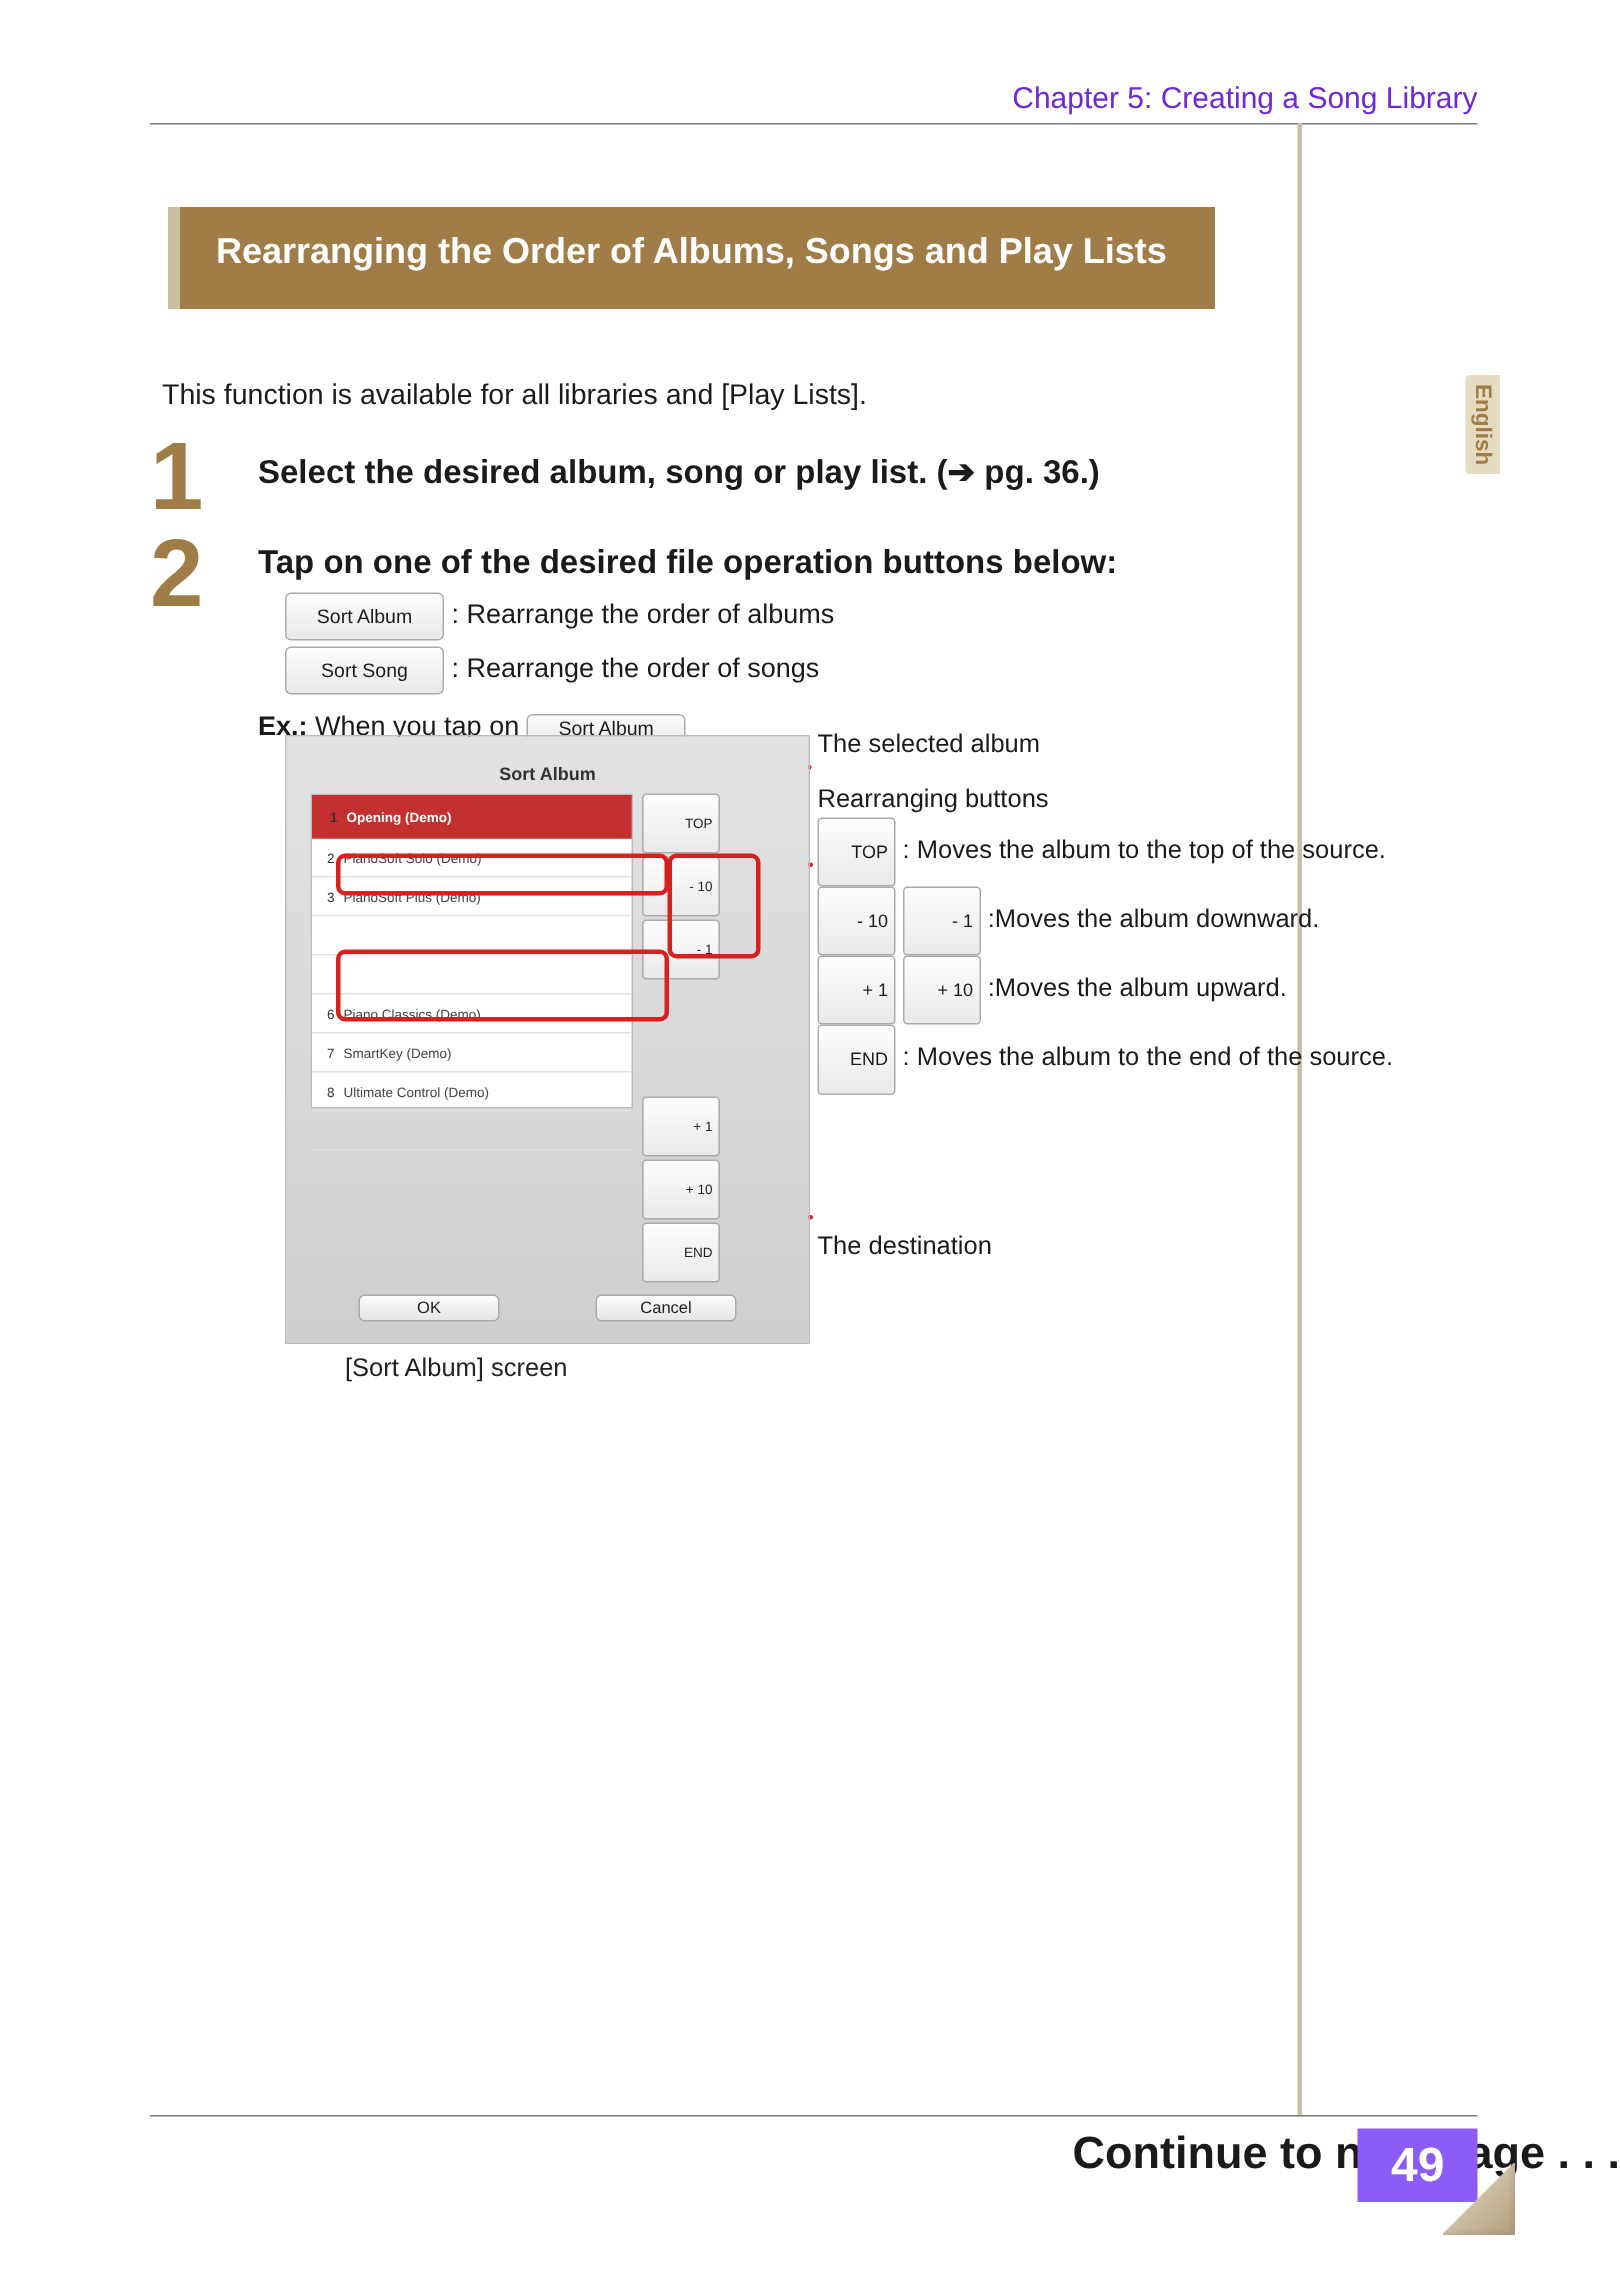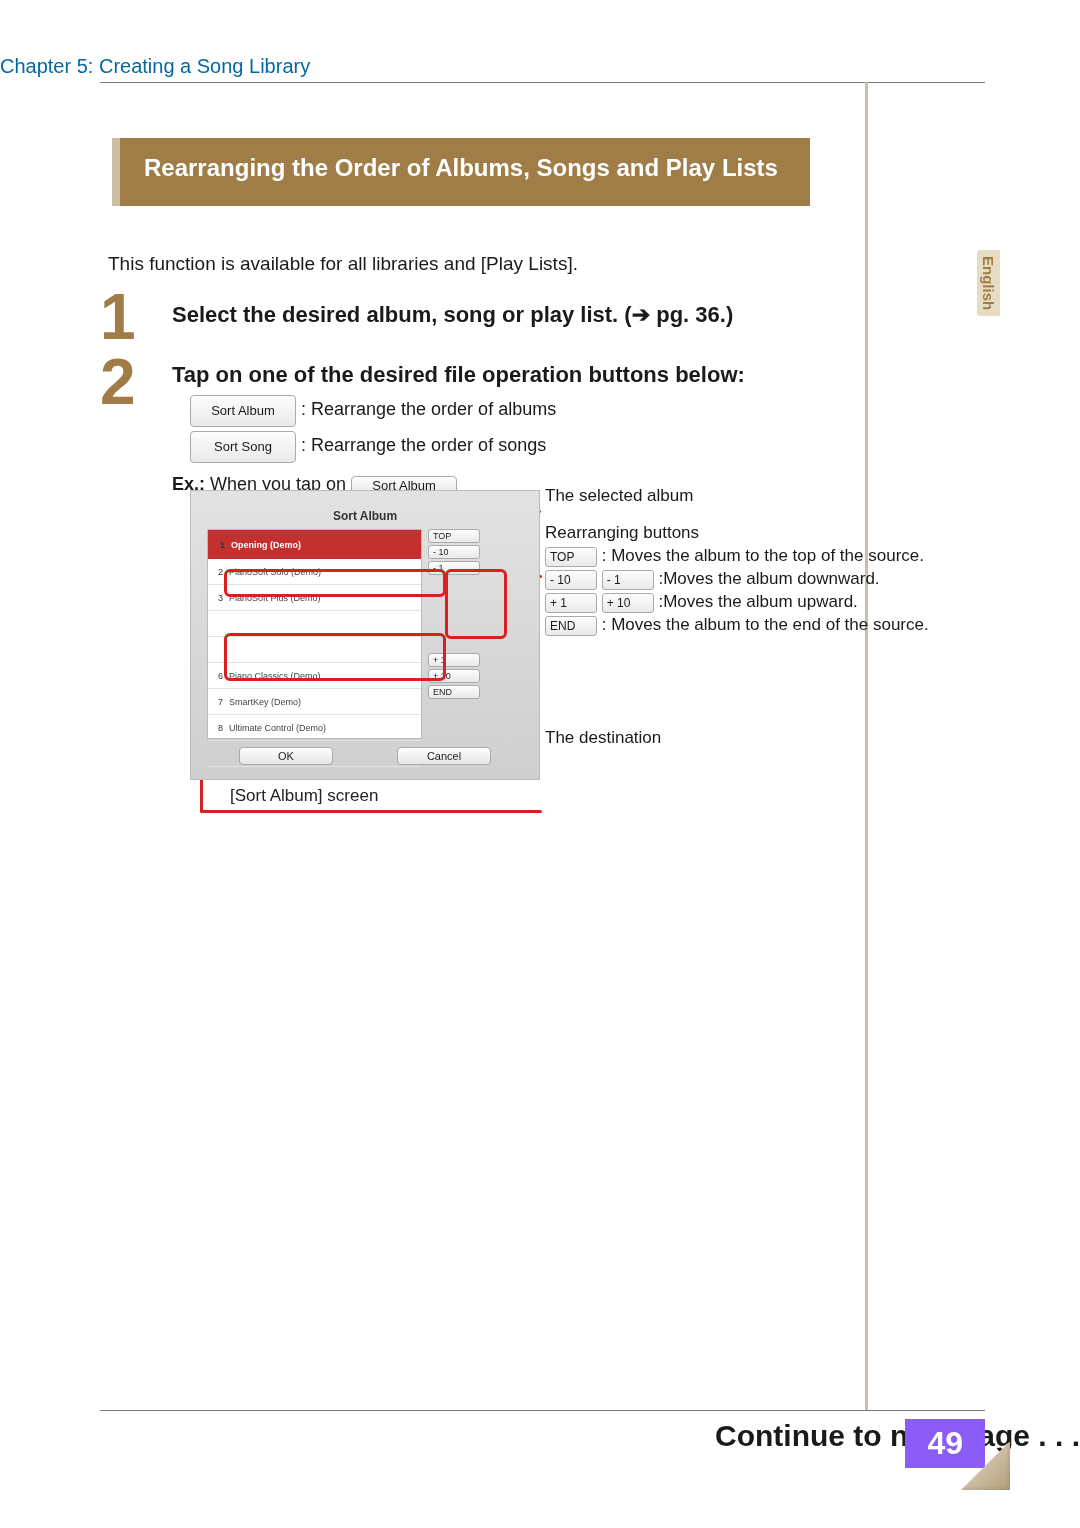--- a/index.html
+++ b/index.html
@@ -1,18 +1,18 @@
 <!DOCTYPE html>
 <html><head>
 <meta charset="utf-8">
 <style>
   html,body{margin:0;padding:0;background:#fff;font-family:"Helvetica Neue",Arial,sans-serif;color:#1a1a1a}
   .page{width:1080px;height:1528px;position:relative;background:#fff;box-sizing:border-box}
   
-  .chapter{position:absolute;top:55px;left:0;right:95px;font-size:20px;color:#0369a1}
+  .chapter{position:absolute;top:55px;left:0;right:95px;text-align:right;font-size:20px;color:#6d28d9}
   .hr-top{position:absolute;top:82px;left:100px;right:95px;border-top:1px solid #7a7a7a}
   
   .title-block{position:absolute;top:138px;left:120px;right:270px;background:#a07d46;color:#fff;font-weight:700;font-size:24px;line-height:1.35;padding:14px 18px 22px 24px;box-sizing:border-box}
   .title-block::before{content:"";position:absolute;left:-8px;top:0;bottom:0;width:8px;background:#cabda1}
   
   .intro{position:absolute;top:253px;left:108px;font-size:19px}
   
   .lang-tab{position:absolute;top:250px;right:80px;writing-mode:vertical-rl;font-weight:700;font-size:15px;color:#a07d46;background:#e6dcc4;padding:6px 3px;border-radius:3px 0 0 3px}
   
   .step-num{position:absolute;left:100px;font-family:"Arial Black",Arial,sans-serif;font-weight:900;color:#a07d46;font-size:64px;line-height:1}
@@ -28,21 +28,21 @@
   
   .shot-wrap{position:absolute;left:190px;top:490px;width:350px}
   .shot{border:1px solid #bbb;background:linear-gradient(#e2e2e2,#cfcfcf);padding:18px 16px 14px;font-size:11px;color:#222;position:relative}
   .shot-title{text-align:center;font-weight:600;font-size:12px;margin-bottom:6px;color:#333}
   .shot-inner{position:relative}
   .shot-list{border:1px solid #bbb;background:#fff;width:215px;height:210px;float:left;box-sizing:border-box}
   .shot-list .row{height:21px;border-bottom:1px solid #e2e2e2;padding:2px 5px;font-size:9px;color:#444;display:flex;gap:6px;align-items:center}
   .shot-list .row span.idx{width:10px;text-align:right;color:#333}
   .shot-list .row.first{background:#c43030;color:#fff;font-weight:600;border:2px solid #c43030}
   .shot-ctrl{float:left;margin-left:6px;display:flex;flex-direction:column;gap:2px}
-  .mini-btn{display:inline-block;border:1px solid #aaa;border-radius:3px;font-size:9px;background:linear-gradient(#fdfdfd,#e9e9e9);min-width:42px;text-align:left;padding:1px 4px}
+  .mini-btn{display:inline-block;border:1px solid #aaa;border-radius:3px;font-size:9px;background:linear-gradient(#fdfdfd,#e9e9e9);min-width:42px;text-align:right;padding:14px 4px}
   .shot-btns{clear:both;padding-top:8px;display:flex;justify-content:space-around}
   .big-btn{display:inline-block;border:1px solid #aaa;border-radius:4px;font-size:11px;background:linear-gradient(#fdfdfd,#e5e5e5);min-width:72px;text-align:center;padding:2px 10px}
   .shot-caption{font-size:17px;color:#222;margin-top:6px;margin-left:40px}
   
   .red-box{position:absolute;border:3px solid #d82020;border-radius:6px;pointer-events:none}
   .rb1{left:17px;top:40px;width:216px;height:22px}
   .rb2{left:238px;top:40px;width:56px;height:64px}
   .rb3{left:17px;top:104px;width:216px;height:42px}
   .red-line{position:absolute;background:#d82020;border-radius:2px}
   .rl1{left:351px;top:510px;width:190px;height:3px}   

